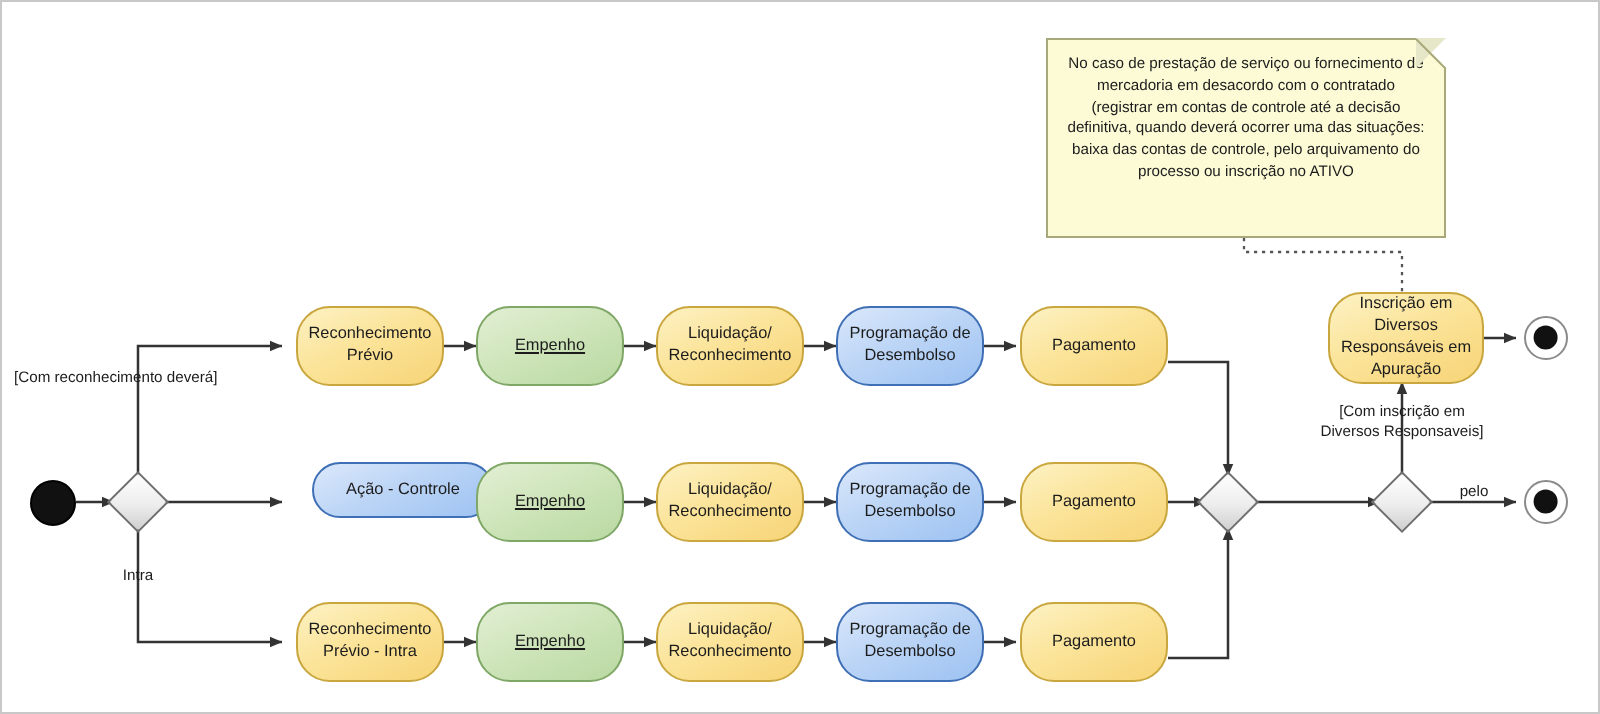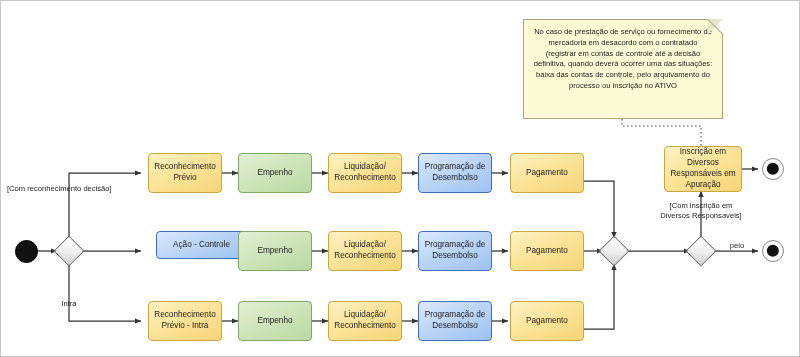--- a/index.html
+++ b/index.html
@@ -21,40 +21,41 @@
     position: absolute;
     left: 0;
     top: 0;
     width: 800px;
     height: 357px;
     pointer-events: none;
   }
   
   .node {
     position: absolute;
-    border-radius: 4px;
+    border-radius: 17px;
     border: 1px solid #b08d2a;
     box-sizing: border-box;
     display: flex;
     align-items: center;
     justify-content: center;
     text-align: center;
     font-size: 8.2px;
     line-height: 1.32;
     color: #1c1c1c;
     padding: 2px 4px;
     white-space: pre-line;
   }
   .node.yellow {
     background: linear-gradient(155deg, #fdf2c4 0%, #fbe49a 45%, #f7d477 100%);
     border-color: #c9a63e;
   }
   .node.green {
     background: linear-gradient(155deg, #e2efd4 0%, #cfe5bb 45%, #b9d9a2 100%);
     border-color: #7fa765;
+    text-decoration: underline;
   }
   .node.blue {
     background: linear-gradient(155deg, #dbe8fb 0%, #bcd5f6 45%, #9dc2f2 100%);
     border-color: #3f6fb5;
   }
   
   .start-node {
     position: absolute;
     border-radius: 50%;
     background: #111111;
@@ -191,24 +192,24 @@
   <div class="note-fold-edge" style="left:707px; top:18px;"></div>
 
   <div class="start-node" style="left:14px; top:239px; width:23px; height:23px;"></div>
 
   <div class="diamond" style="left:57px; top:239px;"></div>
 
   <div class="diamond" style="left:602px; top:239px;"></div>
 
   <div class="diamond" style="left:689px; top:239px;"></div>
 
-  <div class="edge-label" style="left:6px; top:183px; width:145px; text-align:left;">[Com reconhecimento decisão]</div>
-
-
-  <div class="edge-label" style="left:44px; top:298px; width:48px;">Intra</div>
+  <div class="edge-label" style="left:6px; top:183px; width:145px; text-align:left;">[Com reconhecimento deverá]</div>
+
+
+  <div class="edge-label" style="left:44px; top:282px; width:48px;">Intra</div>
 
   <div class="edge-label" style="left:636px; top:200px; width:128px;text-align:center;">[Com inscrição em
 Diversos Responsaveis]</div>
 
   <div class="edge-label" style="left:722px; top:240px; width:28px;">pelo</div>
 
   <div class="node yellow" style="left:147px; top:152px; width:74px; height:40px;">Reconhecimento
 Prévio</div>
   <div class="node green" style="left:237px; top:152px; width:74px; height:40px;">Empenho</div>
   <div class="node yellow" style="left:327px; top:152px; width:74px; height:40px;">Liquidação/

